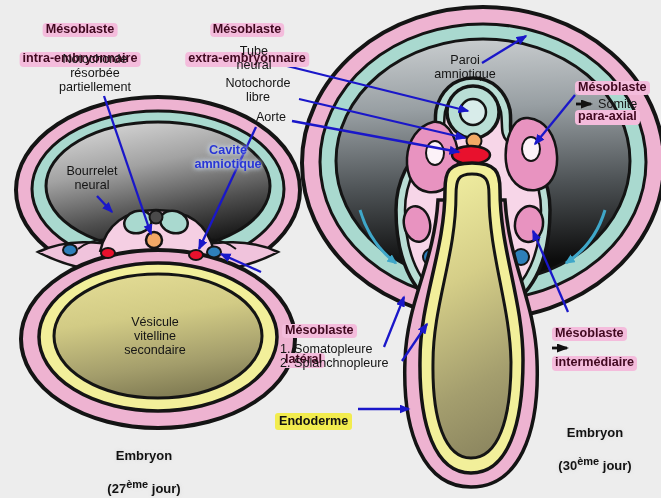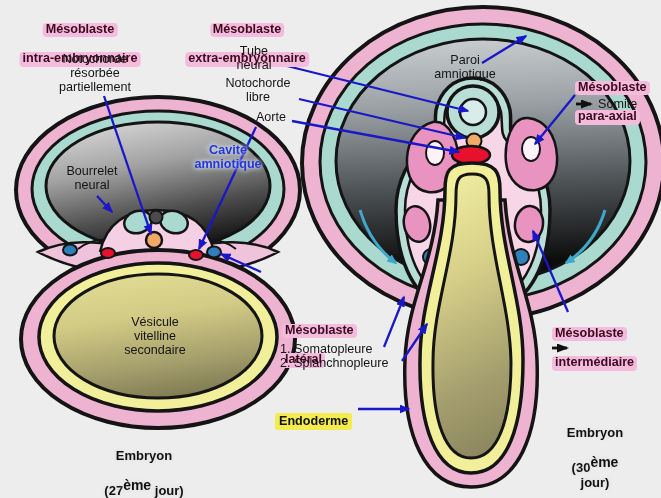--- a/index.html
+++ b/index.html
@@ -26,21 +26,21 @@
     padding:1px 4px 2px 4px;border-radius:3px;display:inline-block;text-align:center;
   }
   .cavlbl{
     color:#2936d6;font-weight:bold;
     text-shadow:0 0 4px #d7e6f9,0 0 6px #d7e6f9;
   }
   .cap{
     font-weight:bold;font-size:13px;color:#111;
     text-shadow:0 0 3px #e2e2e2,0 0 5px #e2e2e2;
   }
-  sup{font-size:14px;}
+  sup{font-size:11px;}
 </style>
 </head>
 <body>
 
 <div id="stage">
 
 <svg width="661" height="498" viewBox="0 0 661 498">
   <defs>
     <linearGradient id="leftCav" x1="0.25" y1="0" x2="0.6" y2="1">
       <stop offset="0" stop-color="#d6d6d6"></stop>

